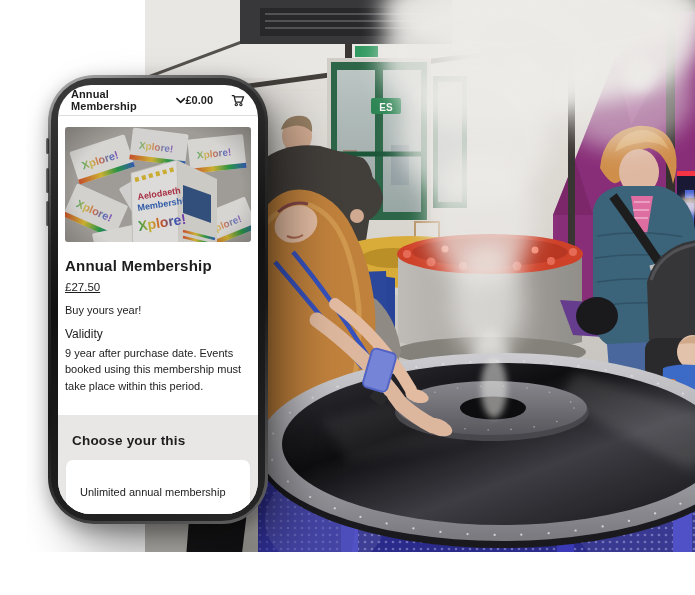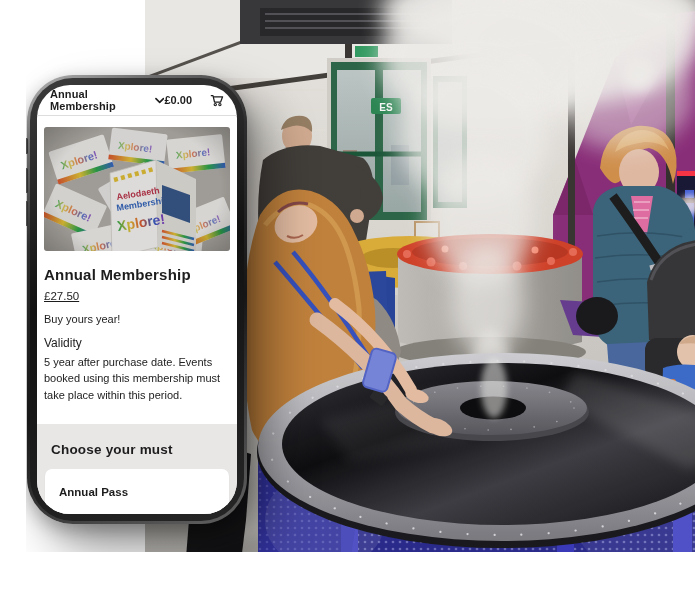--- a/index.html
+++ b/index.html
@@ -1,21 +1,21 @@
 <!DOCTYPE html>
 <html><head>
 <meta charset="utf-8">
 <style>
   html,body{margin:0;padding:0;background:#fff;}
   #canvas{position:relative;width:695px;height:552px;background:#fff;overflow:hidden;
           font-family:"Liberation Sans",sans-serif;margin-left:26px;}
   
   #photo{position:absolute;left:119px;top:0;width:576px;height:595px;}
   
-  .phone{position:absolute;left:1px;top:75px;width:220px;height:449px;border-radius:46px;
+  .phone{position:absolute;left:22px;top:75px;width:220px;height:449px;border-radius:46px;
          background:linear-gradient(150deg,#b8b8b8,#6e6e6e 12%,#2d2d2d 30%,#161616 60%,#5a5a5a 95%);
          padding:3px;box-sizing:border-box;
          box-shadow:22px 26px 48px rgba(0,0,0,.40), 0 6px 18px rgba(0,0,0,.28);}
   .phone-frame{width:100%;height:100%;border-radius:43px;background:linear-gradient(160deg,#3c3c3c,#111 45%,#262626);
          padding:7px;box-sizing:border-box;}
   .side-btn{position:absolute;left:-2px;width:3px;background:linear-gradient(90deg,#777,#222);border-radius:2px;}
   .screen{width:100%;height:100%;border-radius:33px;background:#fff;overflow:hidden;
           display:flex;flex-direction:column;color:#1d1d1d;}
   .app-header{height:30px;min-height:30px;display:flex;align-items:center;justify-content:space-between;
           padding:0 13px;}
@@ -398,26 +398,26 @@
             </g>
             <rect width="186" height="139" fill="url(#vignette)"></rect>
             <rect width="186" height="139" fill="#000" opacity="0.12"></rect>
           </svg>
         </div>
 
         <div class="p-title">Annual Membership</div>
         <div class="p-price">£27.50</div>
         <div class="p-tagline">Buy yours year!</div>
         <div class="p-validity-label">Validity</div>
-        <div class="p-validity-text">5 year after purchase date. Events booked using this membership must take place within this period.</div>
+        <div class="p-validity-text">9 year after purchase date. Events booked using this membership must take place within this period.</div>
 
         <div class="plan-section">
-          <div class="plan-heading">Choose your must</div>
+          <div class="plan-heading">Choose your this</div>
           <div class="plan-card">
-            <div class="plan-name">Annual Pass</div>
+            <div class="plan-desc">Unlimited annual membership</div>
           </div>
         </div>
 
       </div>
     </div>
   </div>
 
 </div>
 
 </body></html>

